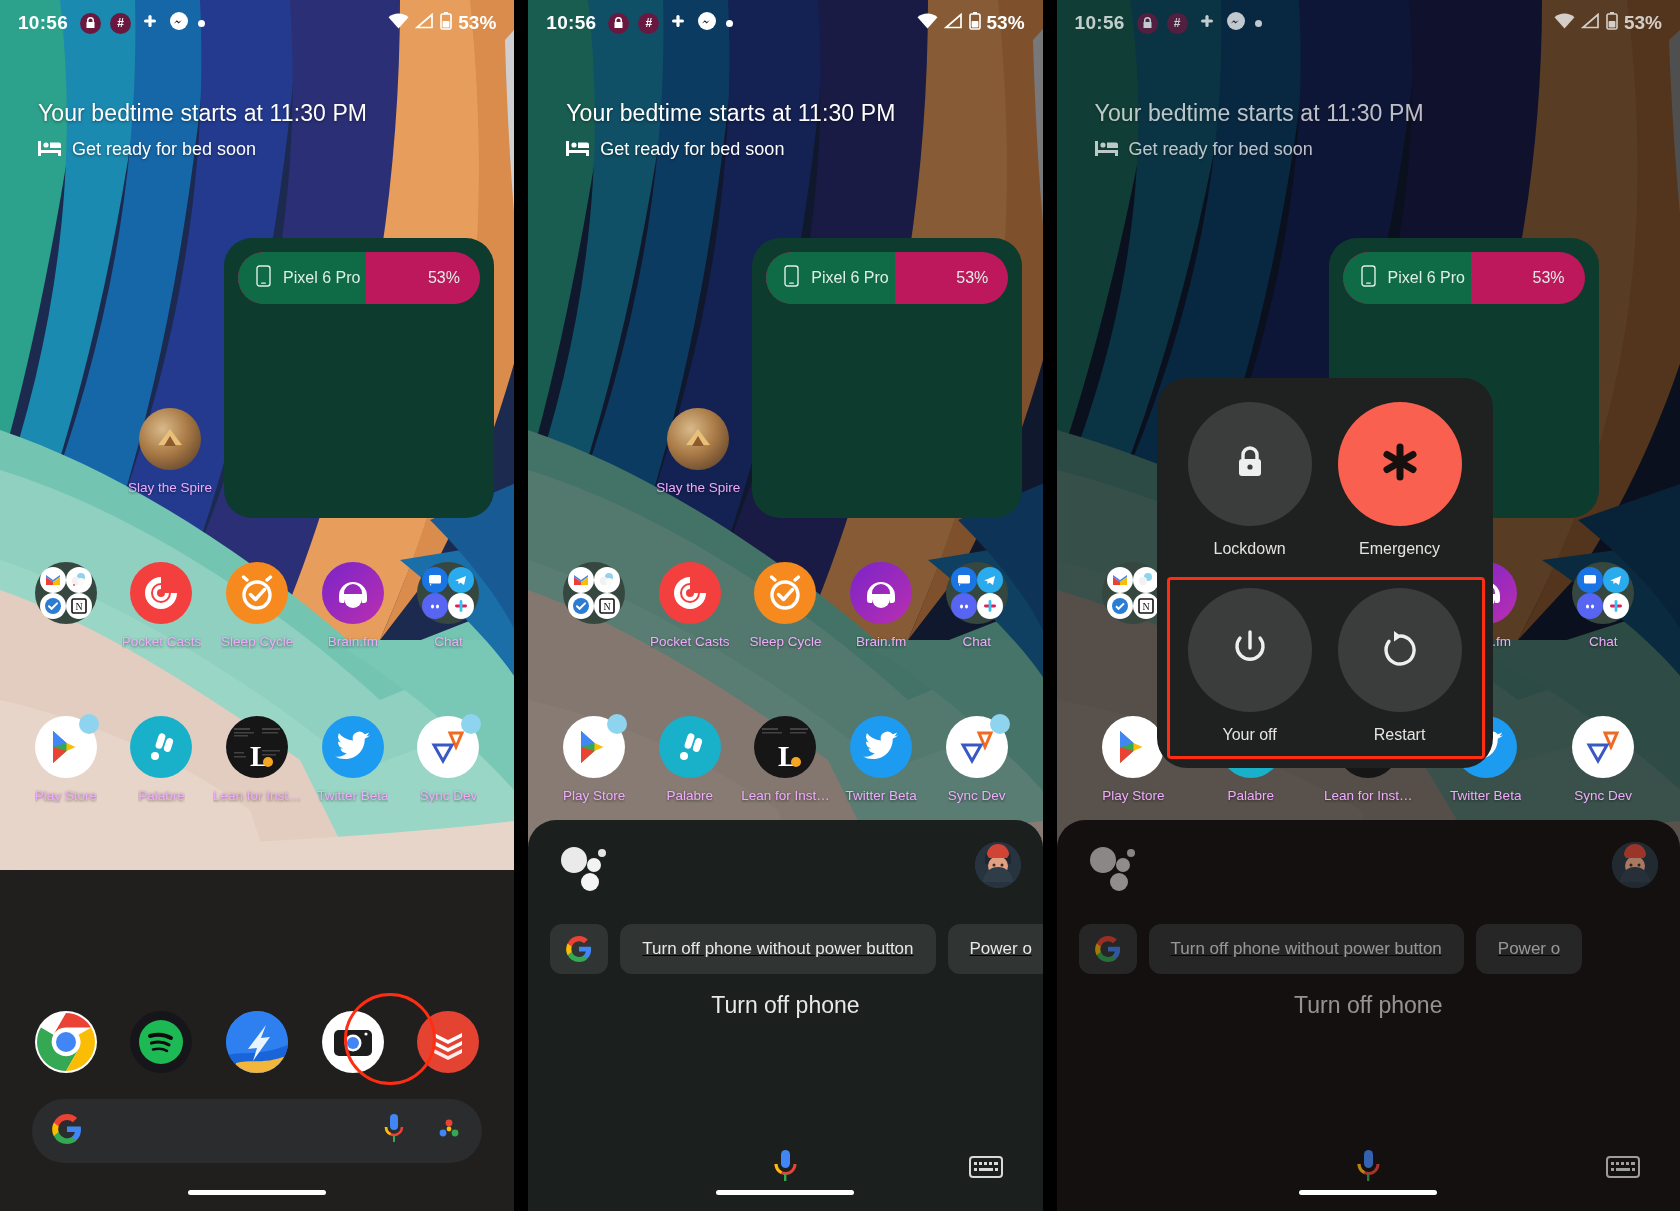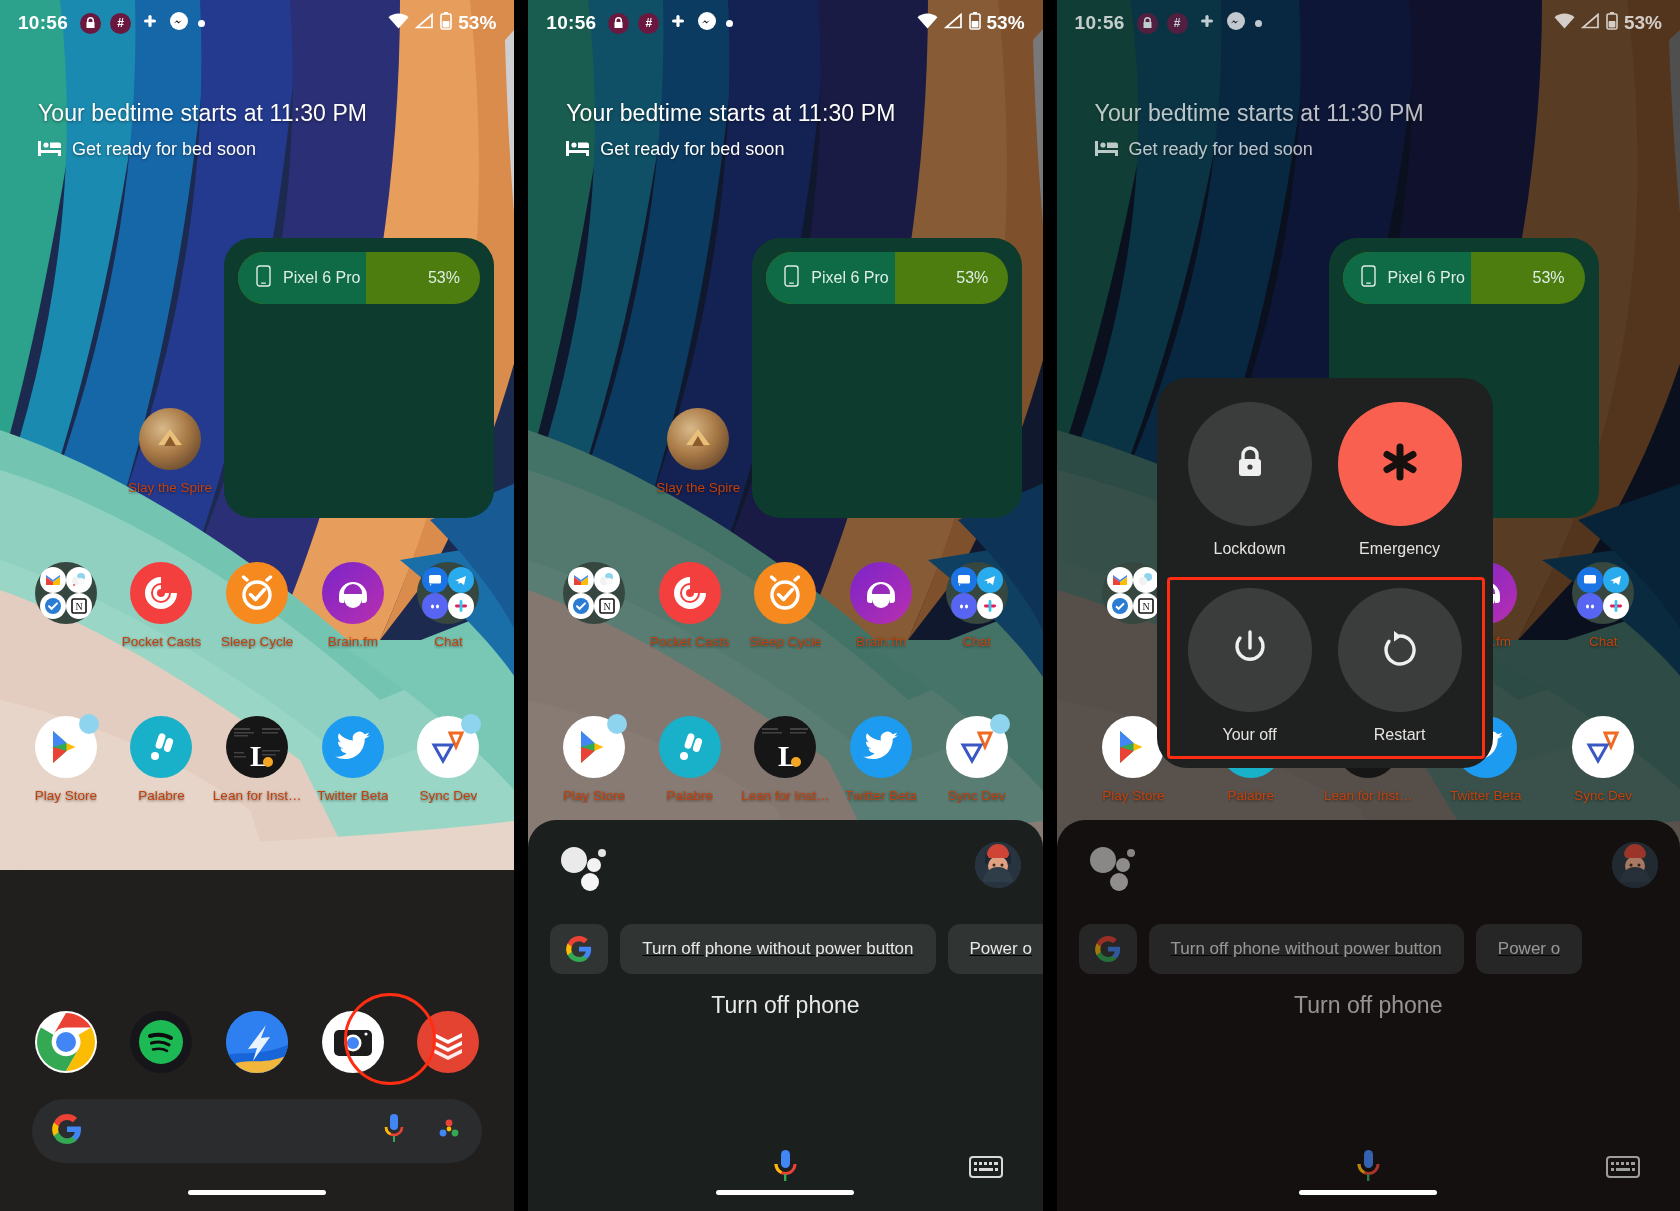--- a/index.html
+++ b/index.html
@@ -44,38 +44,38 @@
   .bedtime-title { font-size:23px; font-weight:400; letter-spacing:.1px;}
   .bedtime-sub { display:flex; align-items:flex-start; gap:11px; margin-top:12px; font-size:18px;}
 
   
   .batt-widget {
     position:absolute; left:224px; top:238px; width:270px; height:280px;
     background:#0d3b2e; border-radius:28px; z-index:20; padding:14px;
   }
   .batt-pill {
     height:52px; border-radius:26px; overflow:hidden; display:flex;
-    background:#4d7c0f;
+    background:#be185d;
   }
   .batt-fill {
     background:#0f6b45; width:53%; display:flex; align-items:center;
     gap:12px; padding-left:18px; border-radius:26px 0 0 26px;
   }
   .batt-fill .pname { color:#dfeee7; font-size:16px; white-space:nowrap; }
   .batt-rest { flex:1; display:flex; align-items:center; justify-content:flex-end;
                padding-right:20px; color:#dfeee7; font-size:16px; }
 
   
   .appgrid { position:absolute; left:0; right:0; z-index:20; }
   .approw { display:flex; padding:0 18px; }
   .appcell { flex:1; display:flex; flex-direction:column; align-items:center; }
   .appicon { width:62px; height:62px; border-radius:50%; position:relative;
              display:flex; align-items:center; justify-content:center;
              overflow:visible; }
-  .applabel { margin-top:10px; color:#c2410c; font-size:13.5px;
+  .applabel { margin-top:10px; color:#f0abfc; font-size:13.5px;
               text-shadow:0 1px 3px rgba(0,0,0,.55); white-space:nowrap;
               max-width:96px; overflow:hidden; text-overflow:ellipsis; }
   .nolabel { visibility:hidden; }
   .bluedot { position:absolute; top:-2px; right:-2px; width:20px; height:20px;
              border-radius:50%; background:#8fd4ee; }
 
   
   .folder { background:#36473f; }
   .folder .mini { position:absolute; width:26px;height:26px;border-radius:50%;
                   display:flex;align-items:center;justify-content:center;

